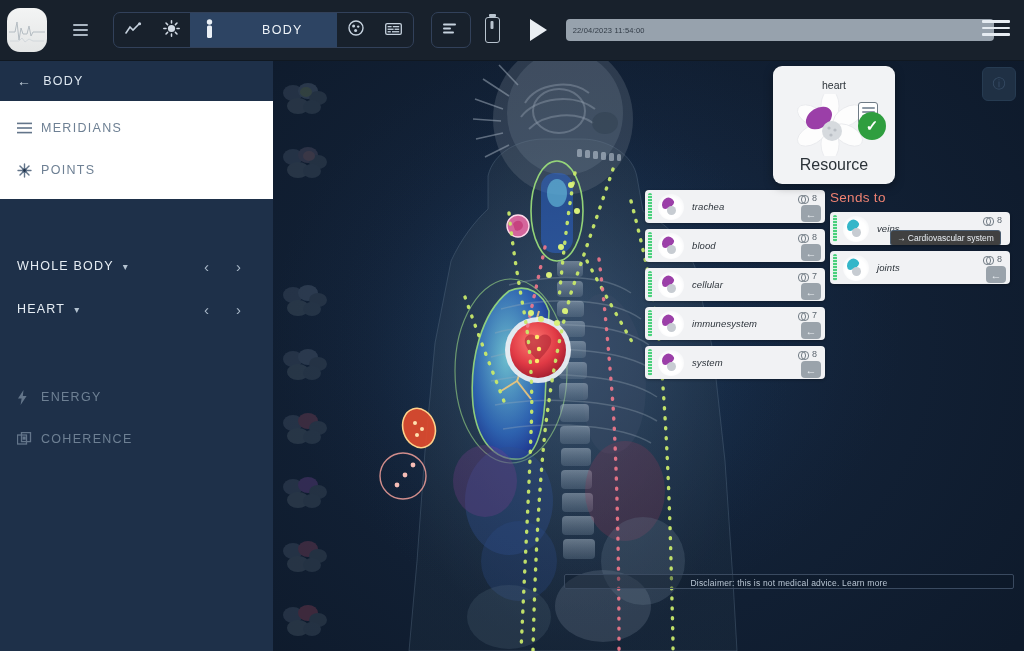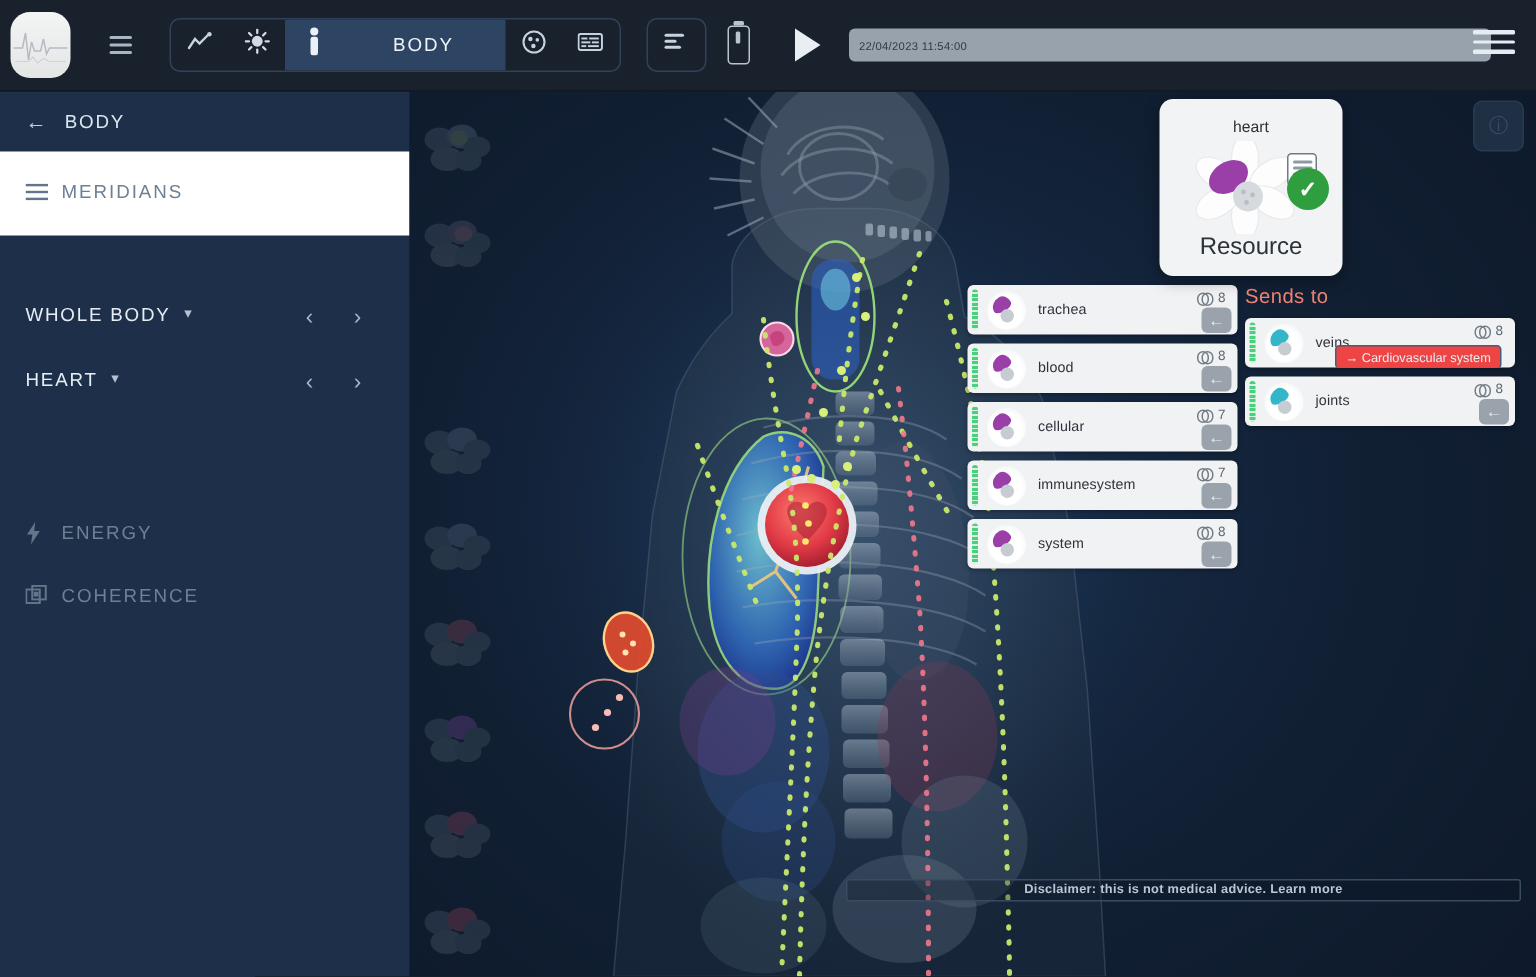--- a/index.html
+++ b/index.html
@@ -108,21 +108,21 @@
     width:24px; display:flex; align-items:center; justify-content:flex-start;
     color:#6b7c90; font-size:13px;
   }
   .sb-item.dim { color:#6e8094; }
   .sb-item.dim .ic { color:#63758a;}
   .sb-item.bright { color:#e8eff6; }
   .sb-item.bright .ic { color:#cfdae5;}
   .sb-sel { background:#24395a; }
 
   .sb-selector {
-    height:42px; display:flex; 
+    height:42px; display:flex; align-items:center;
     padding: 0 18px 0 17px; color:#e6edf4;
     font-size:12.5px; letter-spacing:1.2px;
   }
   .sb-selector .nm { cursor:pointer; }
   .sb-selector .chev-d { margin-left:9px; color:#b4c2d0; font-size:10px; cursor:pointer;}
   .sb-selector .sp { flex:1; }
   .sb-selector .nav { width:32px; text-align:center; color:#a9b8c8; font-size:15px; cursor:pointer;}
 
   
   .stage {
@@ -207,52 +207,52 @@
     border-radius: 60% 40% 55% 45% / 70% 65% 35% 30%;
     transform: rotate(-28deg);
   }
   .rel-ico .bulb {
     position:absolute; left:9px; top:12px; width:9px;height:9px;border-radius:50%;
     background:#c7ccd2;
   }
   .p-purple { background:#9b3fa8; }
   .p-teal   { background:#34b6c9; }
   .rel-name {
-    margin-left:8px; font-size:9.5px; color:#2c333a; letter-spacing:.1px;
+    margin-left:8px; font-size:9.5px; color:#2c333a; letter-spacing:.1px;font-style:italic;
   }
   .rel-count {
     position:absolute; right:8px; top:3px; font-size:9px; color:#5d6770;
     display:flex; align-items:center; gap:3px;
   }
   .link-ic { display:inline-block; width:11px; height:7px; position:relative;}
   .link-ic:before, .link-ic:after{
     content:''; position:absolute; top:0; width:6px;height:7px;
     border:1.2px solid #737d86; border-radius:4px;
   }
   .link-ic:before{ left:0;} .link-ic:after{ right:0;}
   .rel-btn {
     position:absolute; right:4px; bottom:1px; width:20px;height:17px;
     background:#9aa3ab; border-radius:4px;
     display:flex;align-items:center;justify-content:center;
     color:#e9edf1; font-size:11px; cursor:pointer;
   }
   .tooltip {
     position:absolute; left:60px; top:18px; height:16px;
-    background:#ef4444; border:1px solid #4a5d71; border-radius:3px;
+    background:#404040; border:1px solid #4a5d71; border-radius:3px;
     color:#e9eef3; font-size:8.5px; display:flex; align-items:center;
     padding:0 6px; white-space:nowrap; z-index:5;
   }
 
   
   .disclaimer {
-    position:absolute; left:291px; bottom:50px; width:450px; height:15px;
+    position:absolute; left:291px; bottom:62px; width:450px; height:15px;
     border:1px solid #3a4a60; border-radius:2px;
-    display:flex; align-items:flex-start; justify-content:center;
+    display:flex; align-items:flex-end; justify-content:center;
     color:#b9c6d4; font-size:8.5px; letter-spacing:.2px;
-    background: rgba(12,22,36,.35); cursor:pointer; z-index:15;font-weight:bold;
+    background: rgba(12,22,36,.35); cursor:pointer; z-index:15;
   }
 </style>
 </head>
 <body>
 
 <div id="app">
 
   <div class="topbar">
 
     <div class="logo">
@@ -375,20 +375,34 @@
         <span class="ic">
           <svg width="15" height="12" viewBox="0 0 15 12">
               <g fill="#63758a">
                 <rect x="0" y="0.6" width="15" height="1.6"></rect>
                 <rect x="0" y="5.2" width="15" height="1.6"></rect>
                 <rect x="0" y="9.8" width="15" height="1.6"></rect>
               </g>
             </svg>
         </span>
         <span>MERIDIANS</span>
+      </div>
+      <div class="sb-item dim">
+        <span class="ic">
+          <svg width="15" height="15" viewBox="0 0 15 15">
+              <g stroke="#63758a" stroke-width="1.4" stroke-linecap="round">
+                <line x1="7.5" y1="1" x2="7.5" y2="14"></line>
+                <line x1="1" y1="7.5" x2="14" y2="7.5"></line>
+                <line x1="3" y1="3" x2="12" y2="12"></line>
+                <line x1="12" y1="3" x2="3" y2="12"></line>
+              </g>
+              <circle cx="7.5" cy="7.5" r="2" fill="#1e3049" stroke="#63758a" stroke-width="1.2"></circle>
+            </svg>
+        </span>
+        <span>POINTS</span>
       </div>
     </div>
 
 
     <div style="height:46px;"></div>
 
     <div class="sb-selector">
       <span class="nm">WHOLE BODY</span>
       <span class="chev-d">▾</span>
       <span class="sp"></span>

